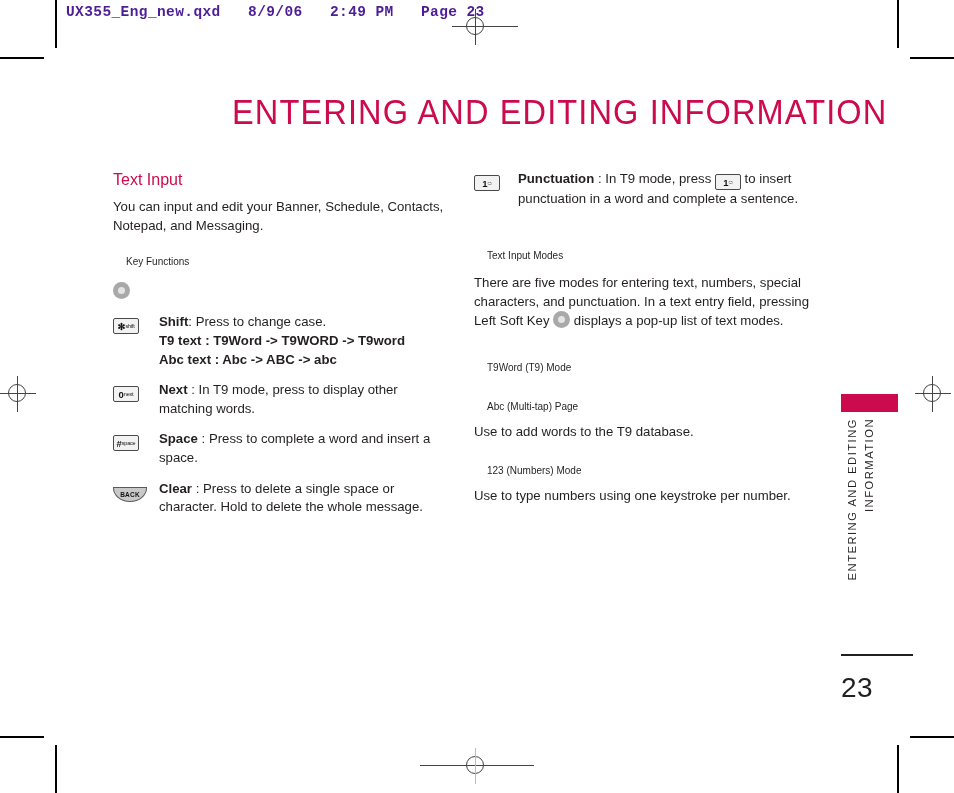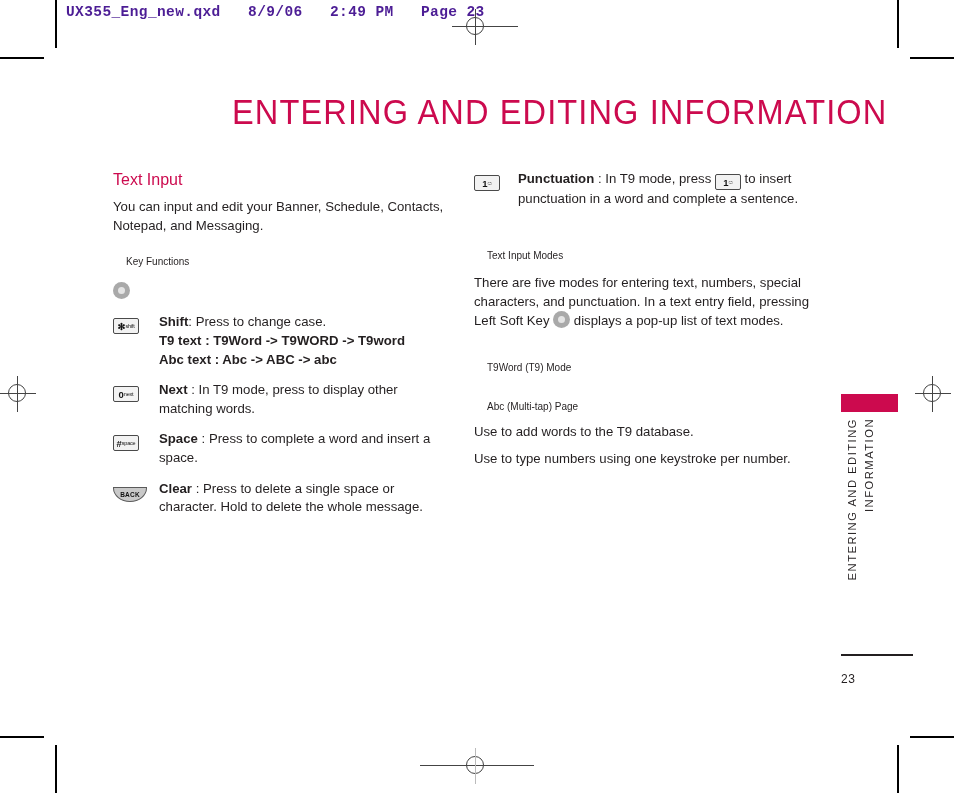--- a/index.html
+++ b/index.html
@@ -221,21 +221,21 @@
     left: 841px;
     top: 654px;
     width: 72px;
     height: 1.6px;
     background: #231f20;
   }
   .folio-num {
     position: absolute;
     left: 841px;
     top: 672px;
-    font-size: 12px;
+    font-size: 28px;
     color: #231f20;
     letter-spacing: 0.5px;
   }
 </style>
 </head>
 <body>
 
 <div class="crop-line" style="left:55px; top:0; width:1.6px; height:48px;"></div>
 <div class="crop-line" style="left:0; top:57px; width:44px; height:1.6px;"></div>
 <div class="crop-line" style="left:897px; top:0; width:1.6px; height:48px;"></div>
@@ -352,20 +352,21 @@
     <span>There are five modes for entering text, numbers, special characters, and punctuation. In a text entry field, pressing  Left Soft Key</span>
     <span class="k-soft"></span>
     <span>displays a pop-up list of text modes.</span>
   </div>
 
   <div class="sec-head tight" style="margin-top:28px;">T9Word (T9) Mode</div>
 
   <div class="sec-head tight">Abc (Multi-tap) Page</div>
   <div class="para">Use to add words to the T9 database.</div>
 
+  <div class="sec-head tight">123 (Numbers) Mode</div>
   <div class="para">Use to type numbers using one keystroke per number.</div>
 
 </div>
 
 <div class="tab-block"></div>
 <div class="tab-wrap">
   <div class="tab-vert">ENTERING AND EDITING</div>
 </div>
 <div class="tab-wrap" style="left:862px;">
   <div class="tab-vert">INFORMATION</div>

